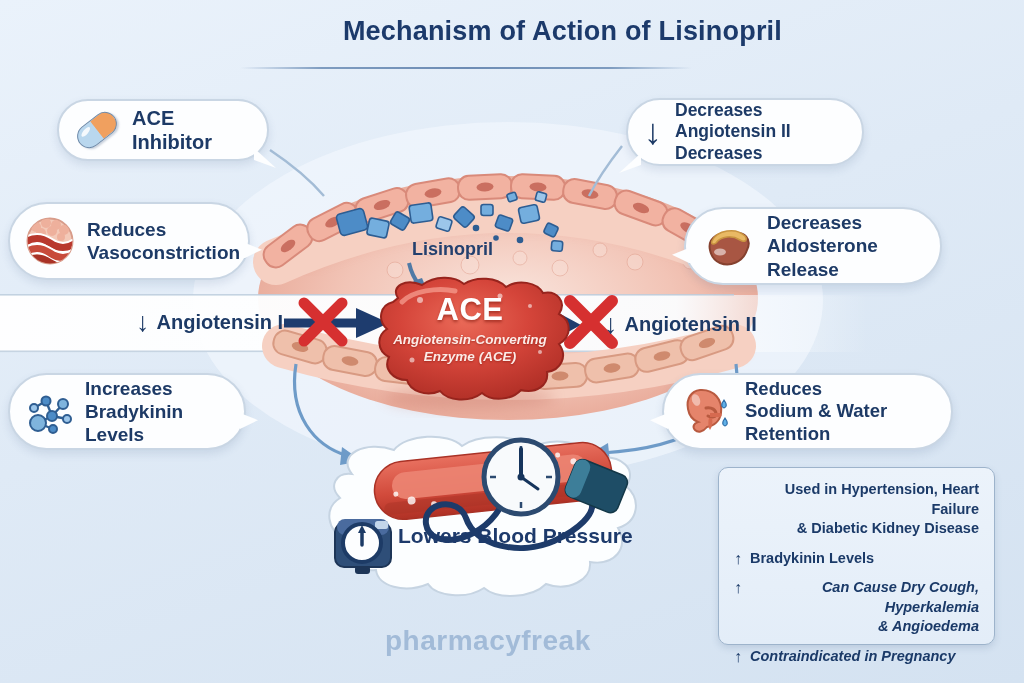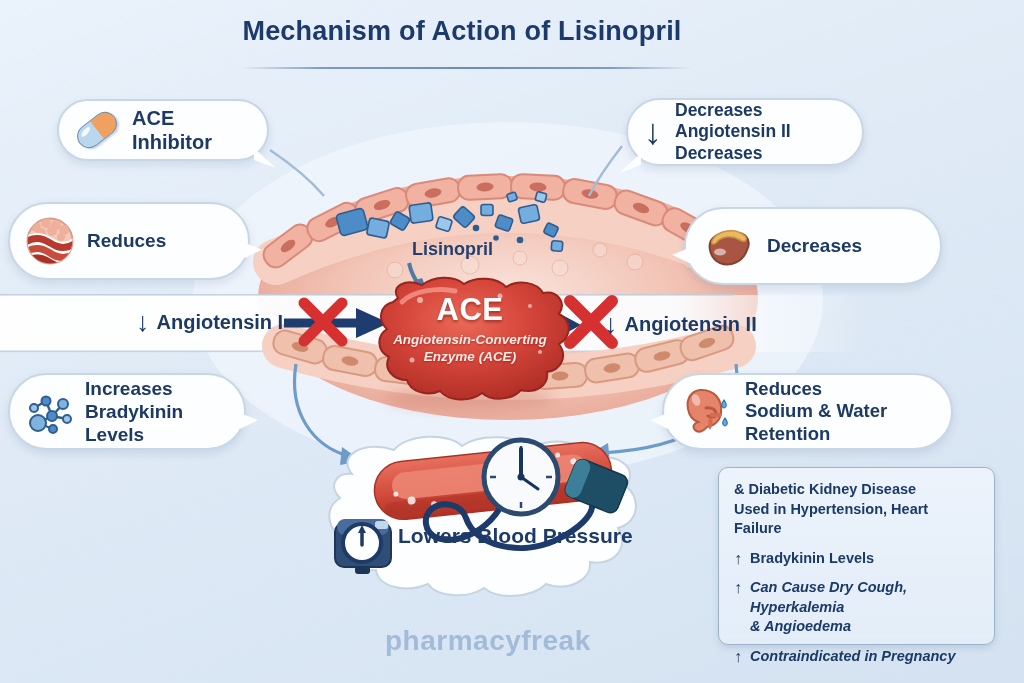--- a/index.html
+++ b/index.html
@@ -61,21 +61,21 @@
     box-shadow:0 3px 7px rgba(70,100,140,.18);padding:12px 15px 10px 15px;
     display:flex;flex-direction:column;justify-content:space-between;color:#1b3a68;font-size:14.5px;}
   .ib-row{display:flex;gap:8px;align-items:flex-start;line-height:1.35;}
   .ib-arrow{font-weight:bold;font-size:16px;line-height:1.2;}
   .ib-bold{font-weight:bold;}
   .ib-italic{font-style:italic;font-weight:600;}
   .ib-div{height:1px;background:#b6c7da;margin:5px 0;}
   
   #watermark{left:385px;top:625px;font-size:28px;font-weight:600;color:#a2bbd8;letter-spacing:.5px;}
   svg#scene{position:absolute;left:0;top:0;pointer-events:none;}
-  .overlay{z-index:3;}
+  .overlay{z-index:3;text-align:right;}
   .bubble{z-index:4;}
 </style>
 </head>
 <body>
 
 <svg id="scene" width="1024" height="683" viewBox="0 0 1024 683">
   <defs>
     <radialGradient id="gInterior" cx="50%" cy="50%" r="60%">
       <stop offset="0%" stop-color="#f9e4dc"></stop>
         <stop offset="55%" stop-color="#f2c4b6"></stop>
@@ -410,32 +410,34 @@
         </g>
       <path d="M -2,26 q 13,-9 26,0 t 26,0" stroke="#ffffff" stroke-width="11" fill="none"></path>
       <path d="M -2,26 q 13,-9 26,0 t 26,0" stroke="#b9392e" stroke-width="7" fill="none"></path>
       <path d="M -2,36 q 13,-9 26,0 t 26,0" stroke="#ffffff" stroke-width="11" fill="none"></path>
       <path d="M -2,36 q 13,-9 26,0 t 26,0" stroke="#c84b3b" stroke-width="7" fill="none"></path>
       <path d="M -2,46 q 13,-9 26,0 t 26,0" stroke="#a93226" stroke-width="8" fill="none"></path>
     </g>
   </svg>
   <div class="btext t19">
     <div>Reduces</div>
+    <div>Vasoconstriction</div>
   </div>
   <span class="tail tail-r"></span>
 </div>
 
 <div class="bubble" id="b-dar">
   <svg class="icon-svg" width="52" height="46" viewBox="0 0 52 46">
     <path d="M 8,27 C 5,14 20,7 30,11 C 43,7 50,17 45,27 C 41,39 28,44 18,40 C 11,37 9,32 8,27 Z" fill="#a85643" stroke="#85412f" stroke-width="2"></path>
     <path d="M 10,18 C 15,7 34,4 43,13 C 46,17 43,20 38,17 C 30,12 19,13 14,20 C 11,22 9,21 10,18 Z" fill="#e9b964" stroke="#c99440" stroke-width="1.5"></path>
     <ellipse cx="18" cy="29" rx="6" ry="3.5" fill="#ffffff" opacity="0.55"></ellipse>
   </svg>
   <div class="btext t19">
     <div>Decreases</div>
+    <div>Aldosterone Release</div>
   </div>
   <span class="tail tail-l"></span>
 </div>
 
 <div class="bubble" id="b-ibl">
   <svg class="icon-svg" width="46" height="46" viewBox="0 0 46 46">
     <g stroke="#2f5e92" stroke-width="2.4">
       <line x1="12" y1="34" x2="26" y2="27"></line>
         <line x1="26" y1="27" x2="37" y2="15"></line>
       <line x1="26" y1="27" x2="41" y2="30"></line>
@@ -491,22 +493,22 @@
 <div class="abs overlay" id="ace-sub">
   <div>Angiotensin-Converting</div>
   <div>Enzyme (ACE)</div>
 </div>
 
 <div class="abs overlay" id="lbp-label">Lowers Blood Pressure</div>
 
 <div class="abs overlay" id="info-box">
   <div class="ib-row ib-bold">
     <span>
+      <span style="display:block">Used in Hypertension, Heart Failure</span>
       <span style="display:block">&amp; Diabetic Kidney Disease</span>
-      <span style="display:block">Used in Hypertension, Heart Failure</span>
     </span>
   </div>
   <div class="ib-div"></div>
   <div class="ib-row ib-bold">
     <span class="ib-arrow">↑</span>
     <span>Bradykinin Levels</span>
   </div>
   <div class="ib-div"></div>
   <div class="ib-row ib-italic">
     <span class="ib-arrow">↑</span>

